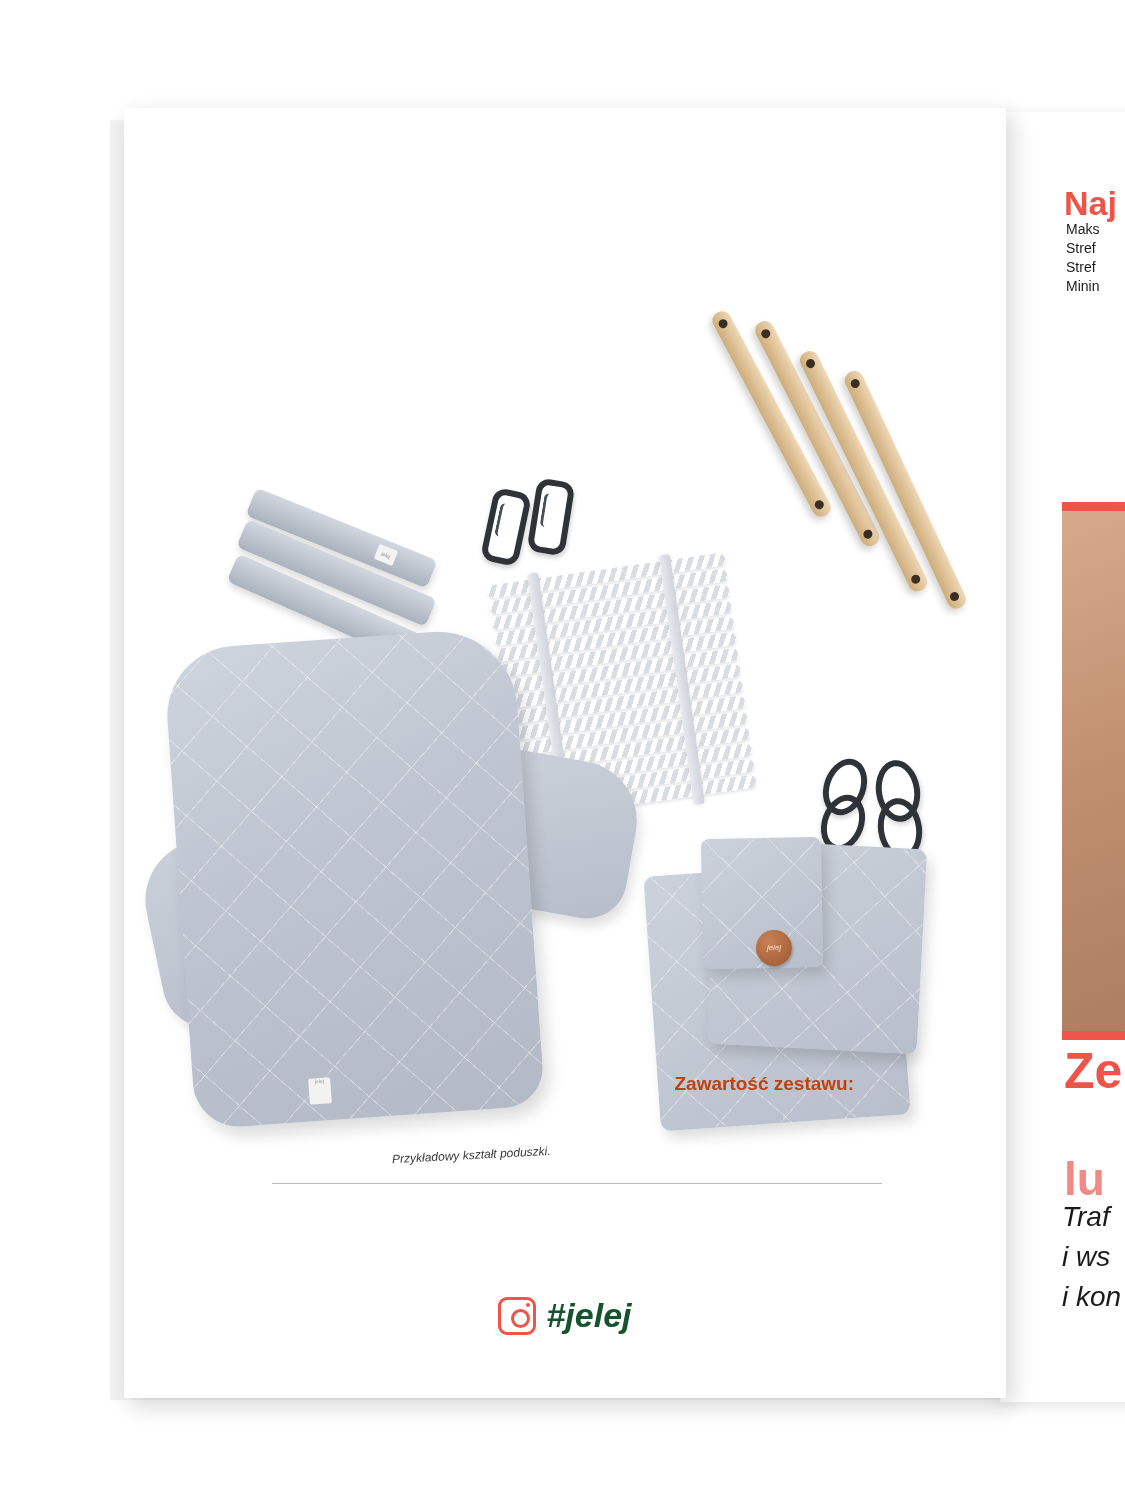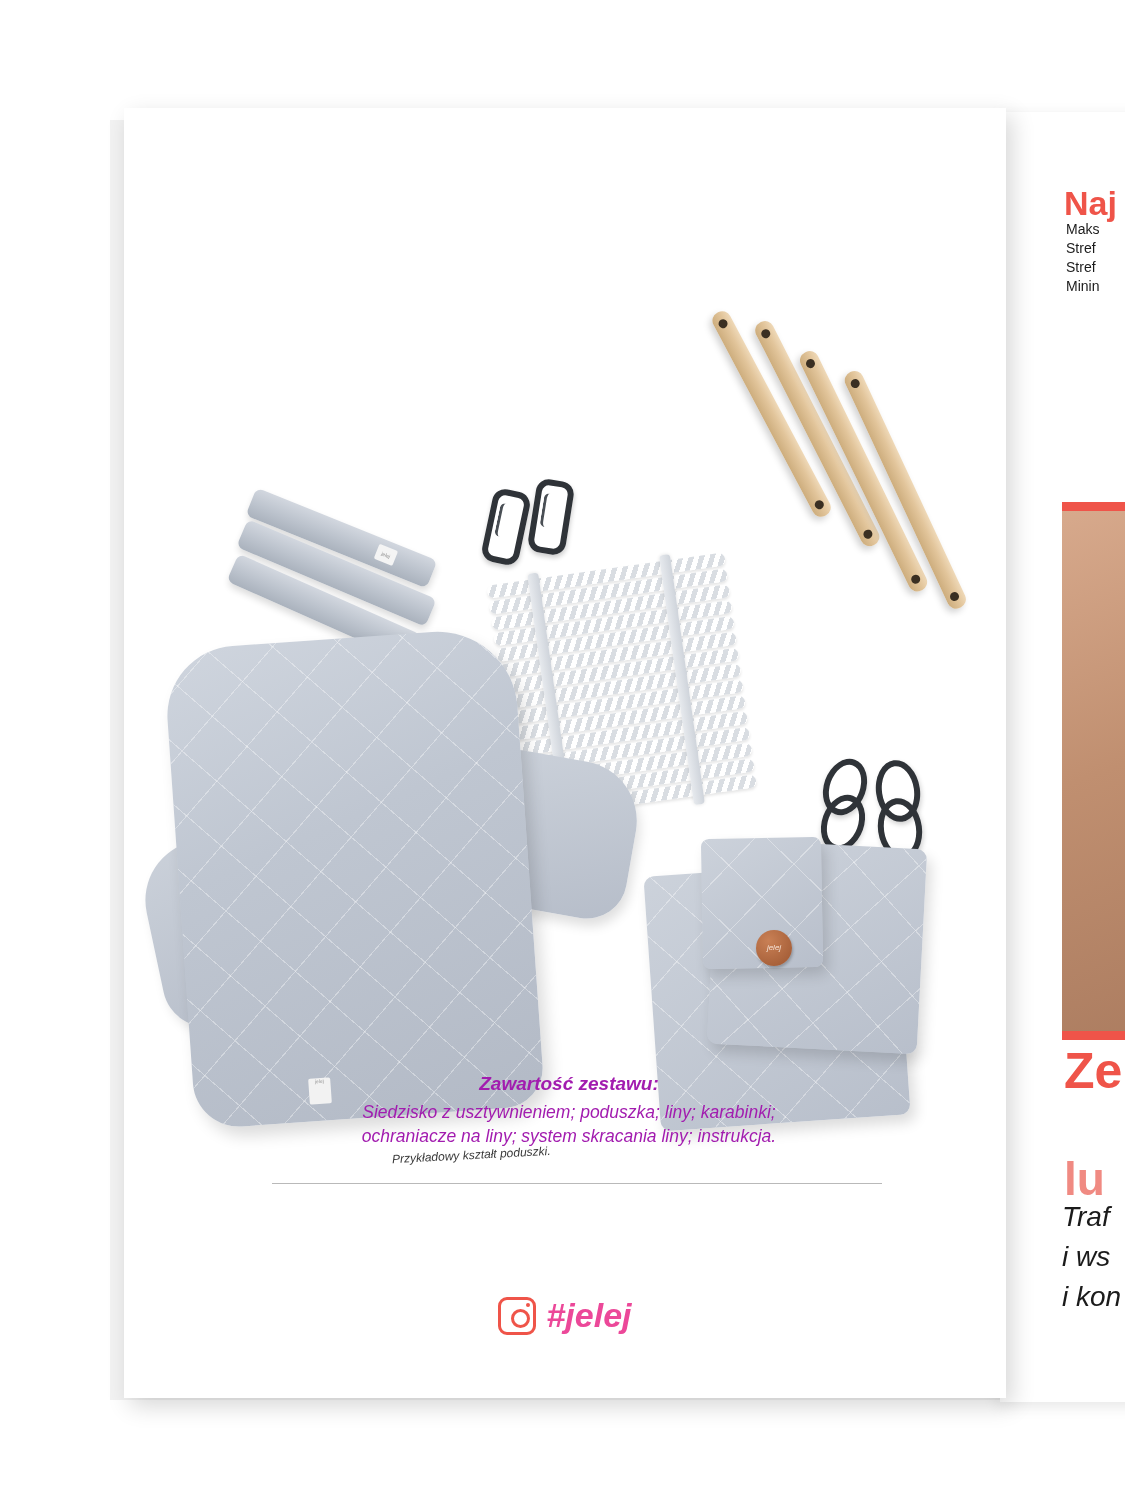--- a/index.html
+++ b/index.html
@@ -254,23 +254,22 @@
     text-align: center;
     line-height: 36px;
   }
 
   
   .contents {
     position: absolute;
     left: 160px;
     top: 965px;
     width: 570px;
-    text-align: center;
-    font-style: italic;
-    color: #a21caf;
+    text-align: right;
+    color: #c2410c;
   }
   .contents .c-title {
     font-weight: 700;
     font-size: 19px;
     margin-bottom: 6px;
   }
   .contents .c-body {
     font-size: 17.5px;
     line-height: 1.35;
     white-space: pre-line;
@@ -324,21 +323,21 @@
   }
   .ig-icon::after {
     content: "";
     position: absolute;
     right: 3px; top: 3px;
     width: 4px; height: 4px;
     background: #ef5449;
     border-radius: 50%;
   }
   .hashtag-text {
-    color: #ec4899;
+    color: #14532d;
     font-size: 34px;
     font-weight: 700;
     font-style: italic;
     text-align: right;
   }
 
   
   .rp-title {
     position: absolute;
     left: 64px; top: 72px;
@@ -484,22 +483,20 @@
           </div>
         <div class="pad pad-c">
             <div class="quilt"></div>
           </div>
         <div class="leather-badge">jelej</div>
       </div>
     </div>
 
     <div class="contents">
       <div class="c-title">Zawartość zestawu:</div>
-      <div class="c-body">Siedzisko z usztywnieniem; poduszka; liny; karabinki;
-ochraniacze na liny; system skracania liny; instrukcja.</div>
     </div>
 
     <div class="divider"></div>
 
 
     <div class="hashtag-row">
       <span class="ig-icon"></span>
       <span class="hashtag-text">#jelej</span>
     </div>
 

